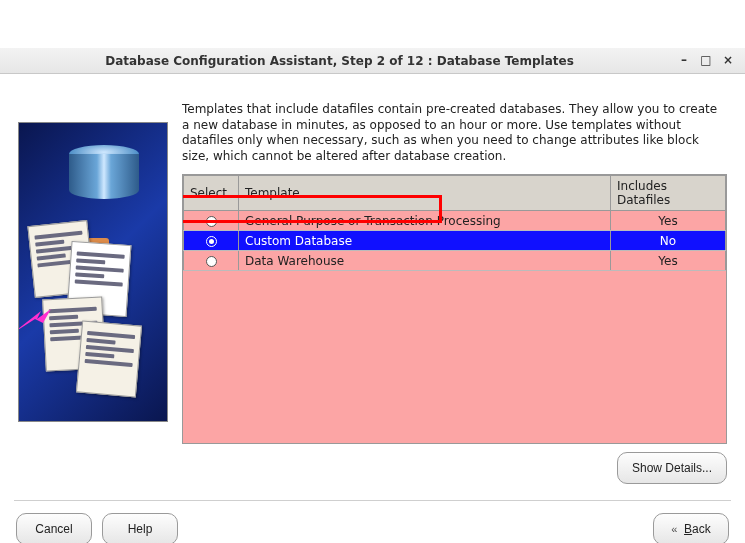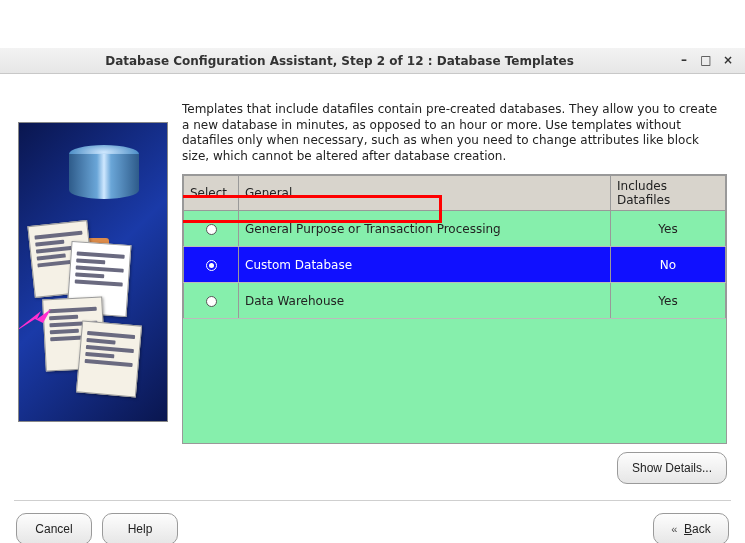--- a/index.html
+++ b/index.html
@@ -99,21 +99,21 @@
     display: flex;
     flex-direction: column;
   }
   .description {
     color: #222;
     line-height: 1.3;
     margin-bottom: 10px;
   }
   .table-wrap {
     border: 1px solid #999;
-    background: #86efac;
+    background: #fca5a5;
     height: 310px;
     position: relative;
     overflow: hidden;
   }
   table.template-table {
     border-collapse: collapse;
     width: 100%;
     table-layout: fixed;
   }
   table.template-table th {
@@ -124,21 +124,21 @@
     color: #222;
     text-align: left;
   }
   table.template-table th.col-select { width: 55px; }
   table.template-table th.col-includes { width: 115px; }
   table.template-table td {
     border-left: 1px solid #999;
     border-right: 1px solid #999;
     border-bottom: 1px solid #bbb;
     padding: 2px 6px;
-    height: 36px;
+    height: 20px;
     color: #222;
   }
   table.template-table td.sel { text-align: center; }
   table.template-table td.inc { text-align: center; }
   tr.selected td { background: #1010ff; color: #fff; }
   .radio {
     display: inline-block;
     width: 11px; height: 11px;
     border: 1px solid #555;
     border-radius: 50%;
@@ -246,21 +246,21 @@
   </div>
 
   <div class="main">
     <div class="description">Templates that include datafiles contain pre-created databases. They allow you to create a new database in minutes, as opposed to an hour or more. Use templates without datafiles only when necessary, such as when you need to change attributes like block size, which cannot be altered after database creation.</div>
 
     <div class="table-wrap">
       <table class="template-table">
         <thead>
           <tr>
             <th class="col-select">Select</th>
-            <th>General</th>
+            <th>Template</th>
             <th class="col-includes">Includes Datafiles</th>
           </tr>
         </thead>
         <tbody>
           <tr>
             <td class="sel"><span class="radio"></span></td>
             <td>General Purpose or Transaction Processing</td>
             <td class="inc">Yes</td>
           </tr>
           <tr class="selected">

